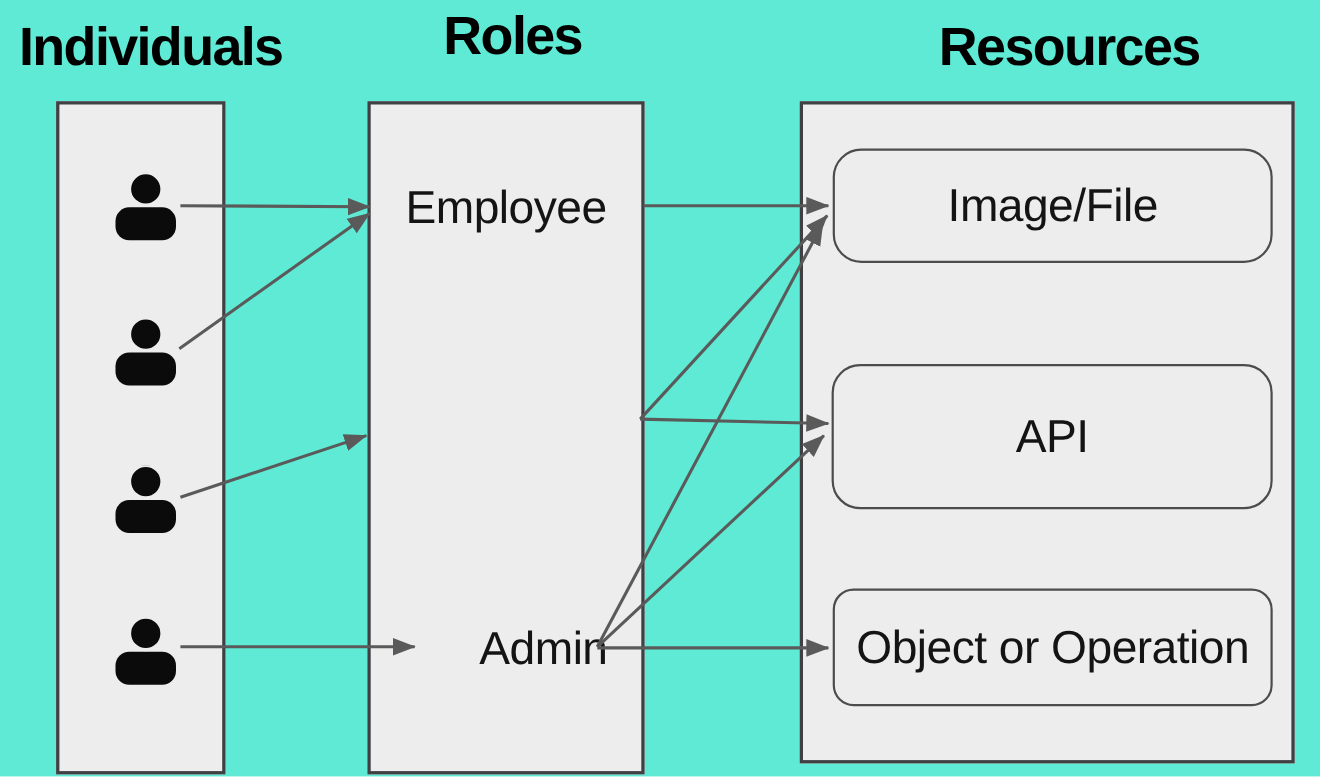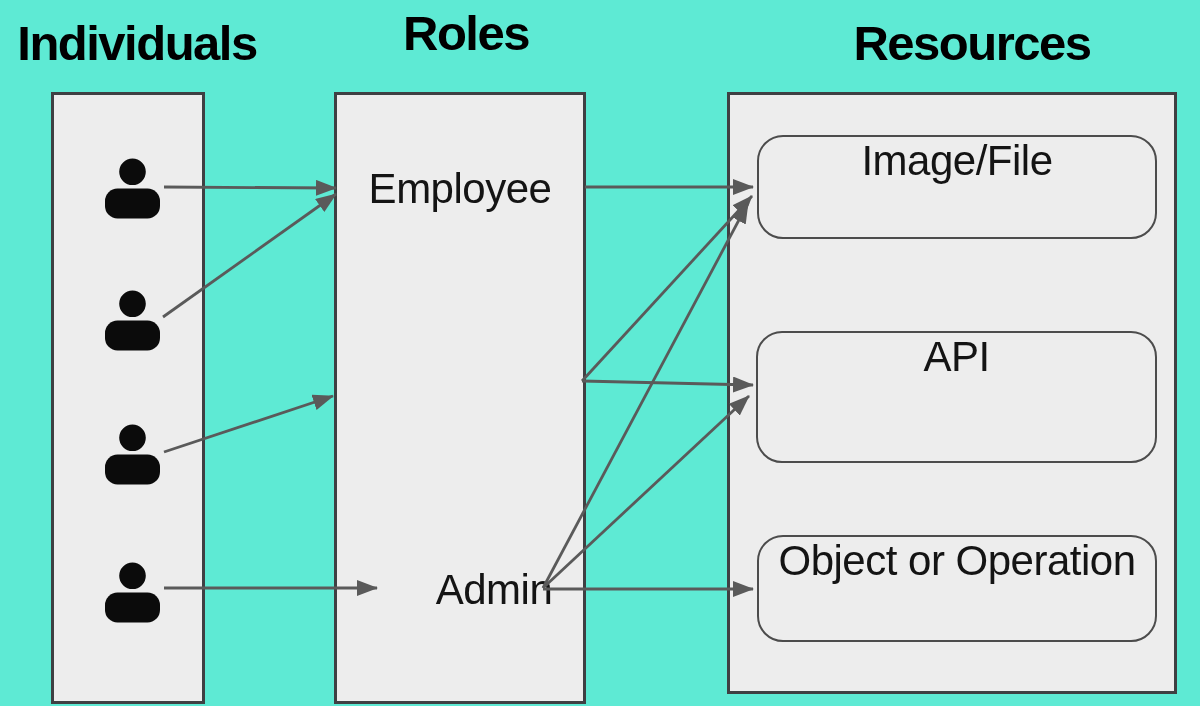--- a/index.html
+++ b/index.html
@@ -17,25 +17,25 @@
 
   .colbox{
     position:absolute;background:#ededed;border:3px solid #3f4043;box-sizing:border-box;
   }
   #box-individuals{left:51px;top:92px;width:154px;height:612px;}
   #box-roles{left:334px;top:92px;width:252px;height:612px;}
   #box-resources{left:727px;top:92px;width:450px;height:602px;}
 
   .resource-node{
     position:absolute;background:#ededed;border:2.5px solid #4c4c4c;border-radius:26px;
-    box-sizing:border-box;display:flex;justify-content:center;
+    box-sizing:border-box;display:flex;align-items:center;justify-content:center;
   }
   #node-image-file{left:757px;top:135px;width:400px;height:104px;}
   #node-api{left:756px;top:331px;width:401px;height:132px;}
-  #node-object-operation{left:757px;top:535px;width:400px;height:107px;}
+  #node-object-operation{left:757px;top:535px;width:400px;height:107px;border-radius:19px;}
 
   .node-label,.role-label{
     font-size:42px;letter-spacing:-0.5px;color:#141414;white-space:nowrap;
   }
   .role-label{position:absolute;transform:translate(-50%,-50%);}
   #role-employee{left:460px;top:189px;}
   #role-manager{left:461px;top:389px;}
   #role-admin{left:460px;top:590px;margin-left:34px;}
 
   .person{position:absolute;left:104px;width:57px;height:62px;}

